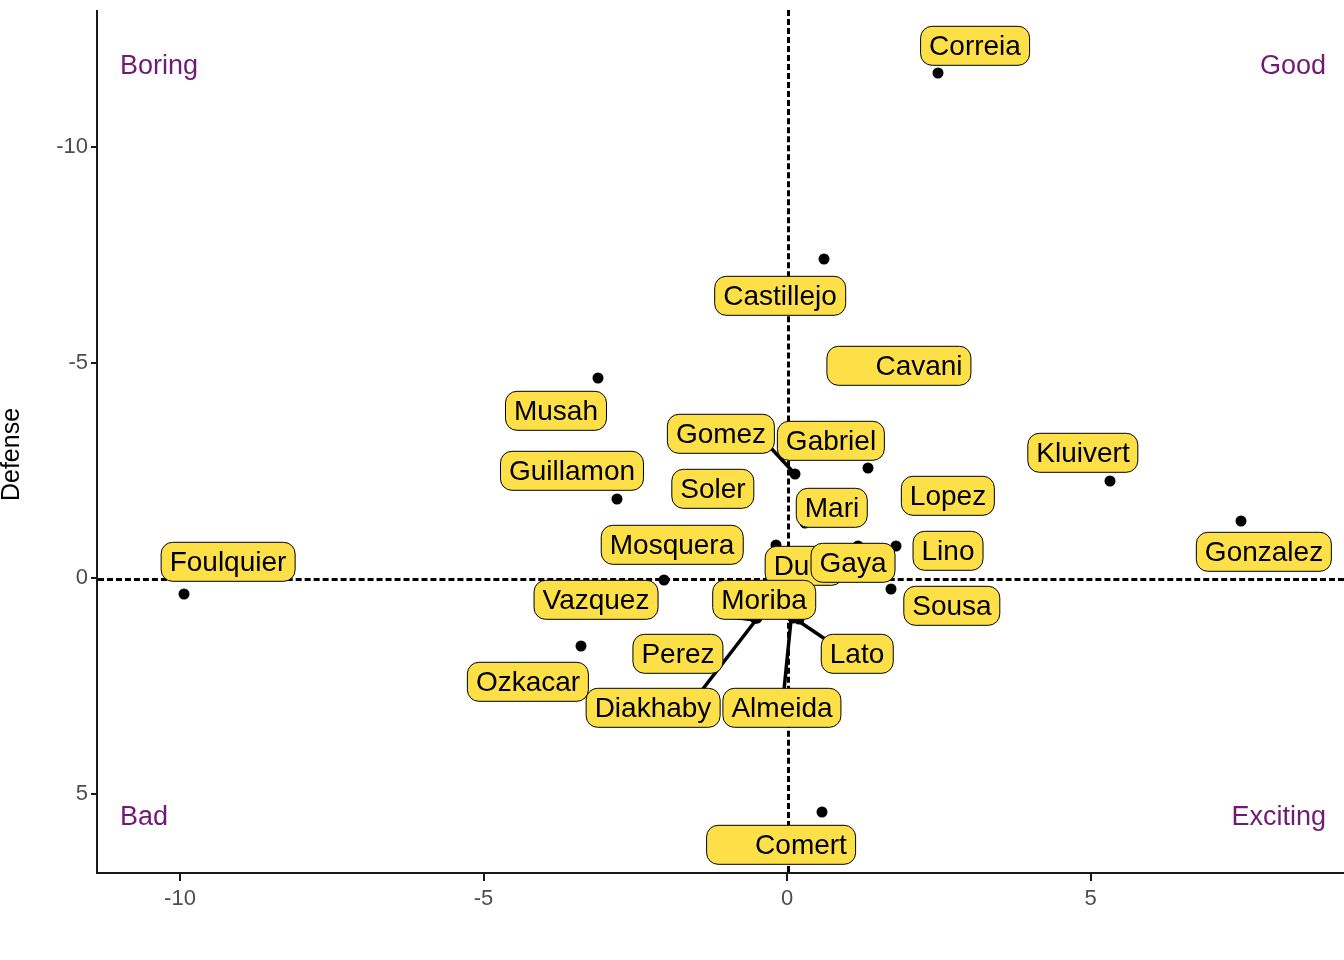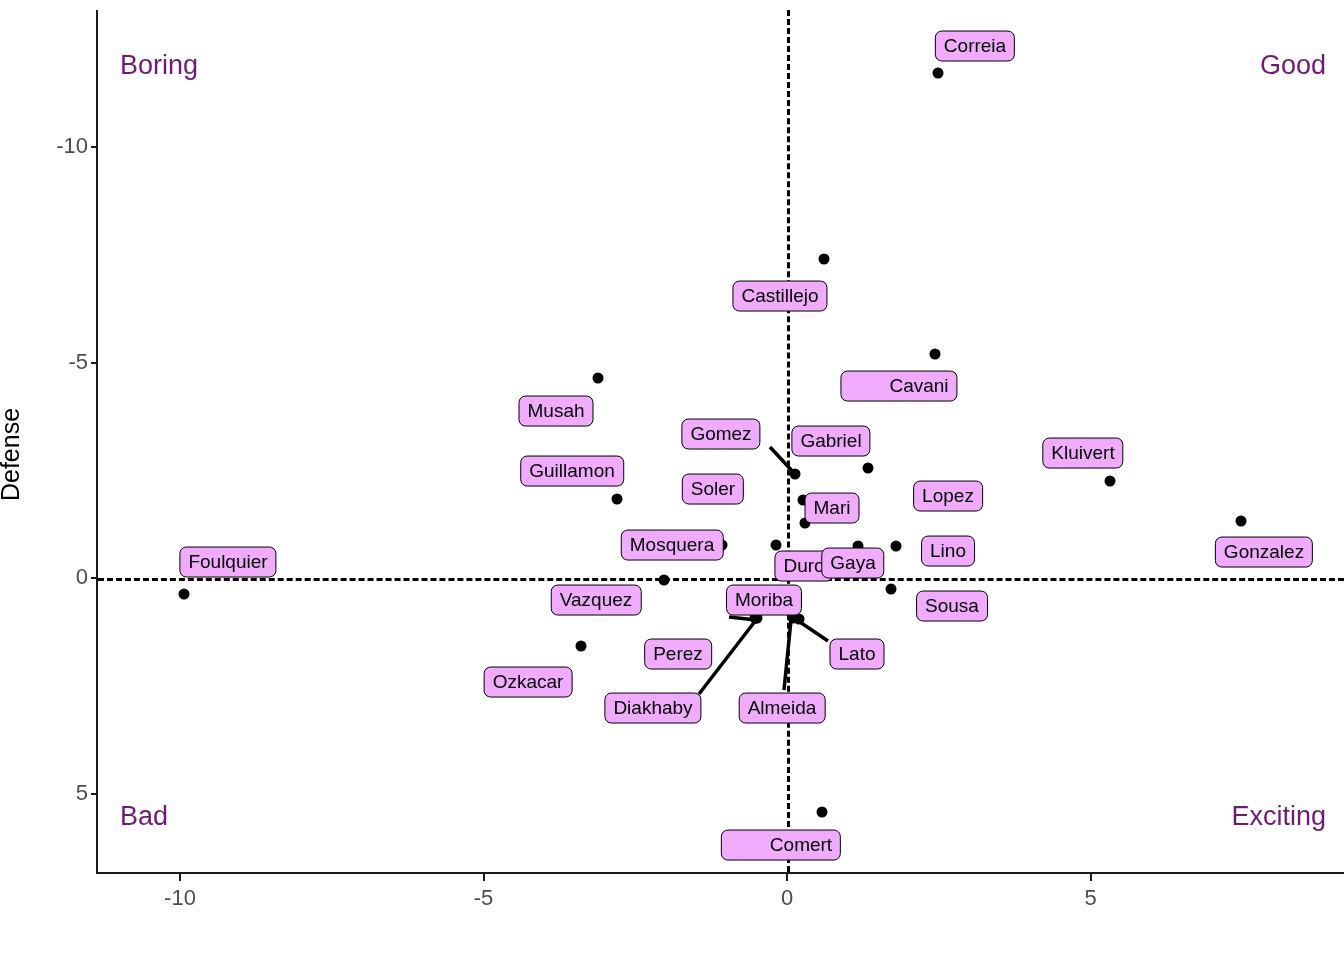--- a/index.html
+++ b/index.html
@@ -64,23 +64,23 @@
     position:absolute; width:11px; height:11px; border-radius:50%;
     background:#000; transform:translate(-50%,-50%); z-index:5;
   }
 
   
   .leaders { position:absolute; inset:0; z-index:6; pointer-events:none; }
 
   
   .lbl {
     position:absolute; z-index:10;
-    background:#f0abfc; border:1.6px solid #000; border-radius:7px;
+    background:#fde047; border:1.6px solid #000; border-radius:12px;
     padding:4px 8px 5px 8px;
-    font-size:19px; line-height:1.05; color:#000;
+    font-size:28px; line-height:1.05; color:#000;
     white-space:nowrap;
     transform:translate(-50%,-50%);
   }
 </style>
 </head>
 <body>
 
 <div id="root">
 
   <div class="axis-title-y">Defense</div>
@@ -154,21 +154,21 @@
           <div class="pt" title="Lato" style="left: 701.14px; top: 608.945px;"></div>
           <div class="pt" title="Diakhaby" style="left: 657.436px; top: 608.083px;"></div>
           <div class="pt" title="Perez" style="left: 658.65px; top: 608.083px;"></div>
           <div class="pt" title="Ozkacar" style="left: 483.227px; top: 636.098px;"></div>
           <div class="pt" title="Comert" style="left: 724.206px; top: 802.033px;"></div>
         </div>
 
       <div id="labels">
           <div class="lbl" style="left: 877px; top: 36px; z-index: 10;">Correia</div>
           <div class="lbl" style="left: 682px; top: 286px; z-index: 11;">Castillejo</div>
-          <div class="lbl" style="left: 801px; top: 376px; z-index: 12; padding-left: 48px;">Cavani</div>
+          <div class="lbl" style="left: 801px; top: 356px; z-index: 12; padding-left: 48px;">Cavani</div>
           <div class="lbl" style="left: 458px; top: 401px; z-index: 13;">Musah</div>
           <div class="lbl" style="left: 623px; top: 424px; z-index: 14;">Gomez</div>
           <div class="lbl" style="left: 733px; top: 431px; z-index: 15;">Gabriel</div>
           <div class="lbl" style="left: 985px; top: 443px; z-index: 16;">Kluivert</div>
           <div class="lbl" style="left: 474px; top: 461px; z-index: 17;">Guillamon</div>
           <div class="lbl" style="left: 615px; top: 479px; z-index: 18;">Soler</div>
           <div class="lbl" style="left: 827px; top: 486px; z-index: 19; margin-left: 23px;">Lopez</div>
           <div class="lbl" style="left: 734px; top: 498px; z-index: 20;">Mari</div>
           <div class="lbl" style="left: 574px; top: 535px; z-index: 21;">Mosquera</div>
           <div class="lbl" style="left: 1166px; top: 542px; z-index: 22;">Gonzalez</div>

